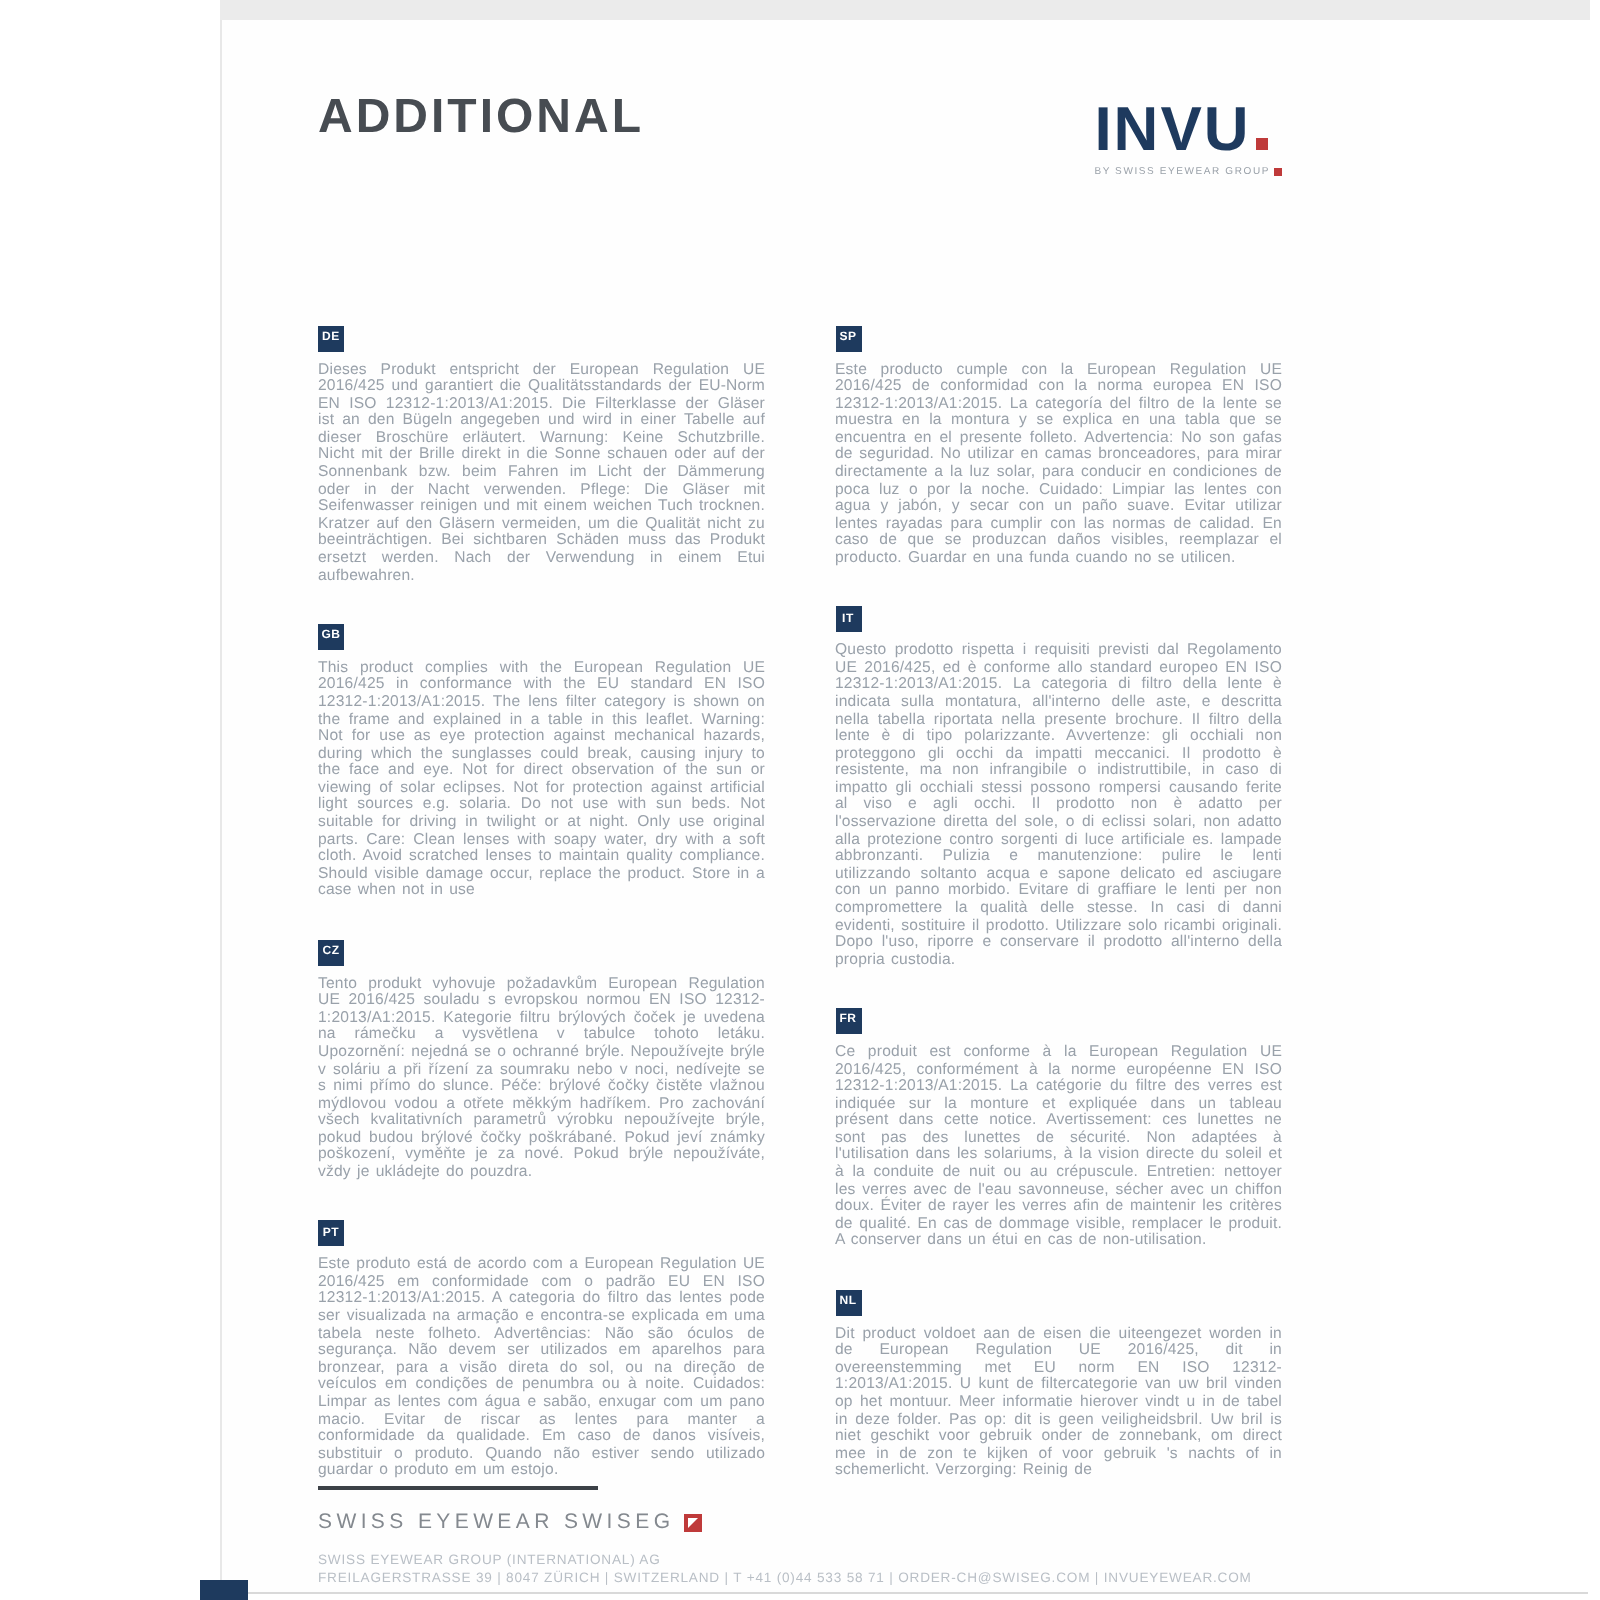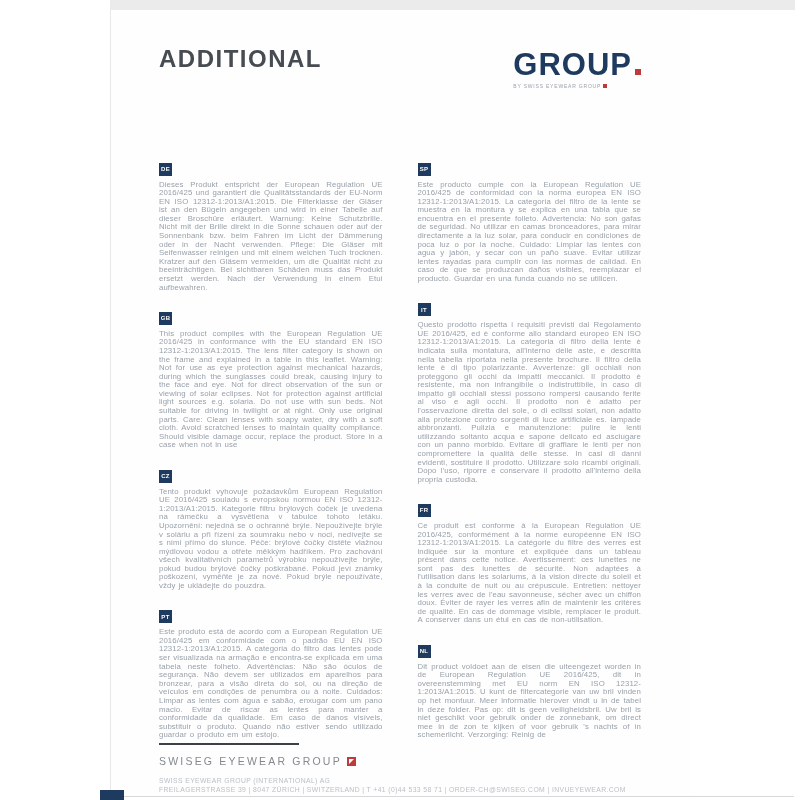--- a/index.html
+++ b/index.html
@@ -89,21 +89,21 @@
 
   <div class="page">
 
     <div class="page-header">
       <div class="doc-title">
         <div>ADDITIONAL</div>
       </div>
 
       <div class="logo-block">
         <div class="logo-row">
-          <span class="logo-name">GROUP</span>
+          <span class="logo-name">INVU</span>
           <span class="logo-dot"></span>
         </div>
         <div class="logo-tagline">
           <span>BY SWISS EYEWEAR GROUP</span>
           <span class="tagline-square"></span>
         </div>
       </div>
     </div>
 
     <div class="columns">
@@ -147,21 +147,21 @@
   <div class="lang-block">
     <span class="lang-badge">NL</span>
     <p class="lang-text">Dit product voldoet aan de eisen die uiteengezet worden in de European Regulation UE 2016/425, dit in overeenstemming met EU norm EN ISO 12312-1:2013/A1:2015. U kunt de filtercategorie van uw bril vinden op het montuur. Meer informatie hierover vindt u in de tabel in deze folder. Pas op: dit is geen veiligheidsbril. Uw bril is niet geschikt voor gebruik onder de zonnebank, om direct mee in de zon te kijken of voor gebruik 's nachts of in schemerlicht. Verzorging: Reinig de</p>
   </div>
 </div>
     </div>
 
     <div class="page-footer">
       <div class="footer-rule"></div>
       <div class="footer-brand-row">
-        <span>SWISEG EYEWEAR GROUP</span>
+        <span>SWISS EYEWEAR SWISEG</span>
         <span class="footer-brand-icon"></span>
       </div>
       <div class="footer-lines">
         <div>SWISS EYEWEAR GROUP (INTERNATIONAL) AG</div>
         <div>FREILAGERSTRASSE 39 | 8047 ZÜRICH | SWITZERLAND | T +41 (0)44 533 58 71 | ORDER-CH@SWISEG.COM | INVUEYEWEAR.COM</div>
       </div>
     </div>
 
   </div>
 

